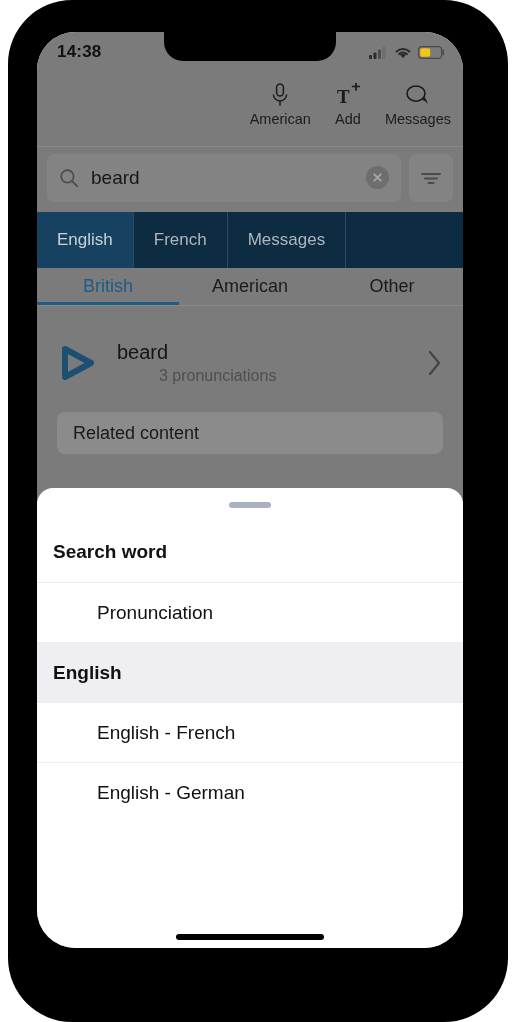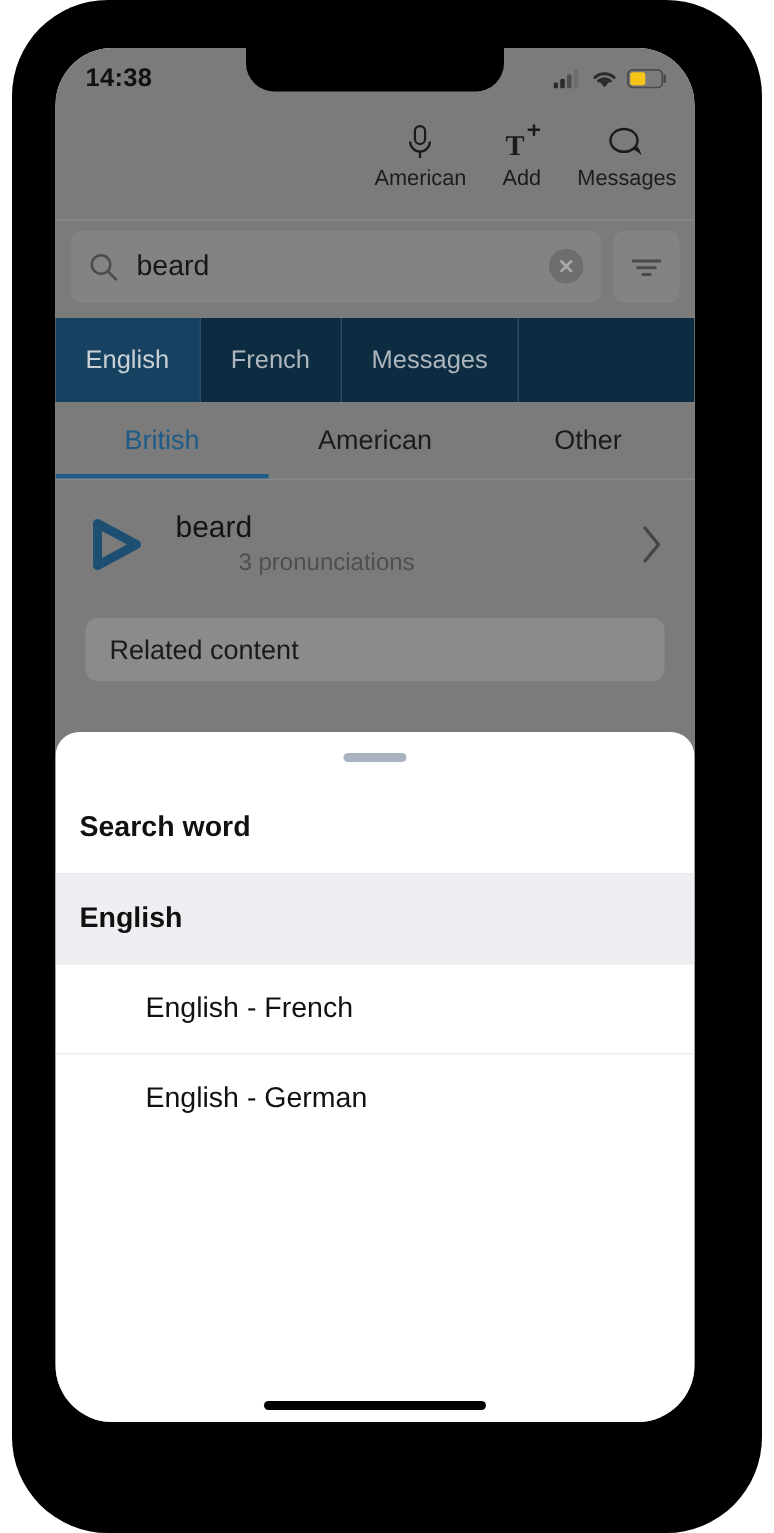--- a/index.html
+++ b/index.html
@@ -72,21 +72,21 @@
   .langtab {
     display:flex; align-items:center; justify-content:center;
     padding:0 20px; font-size:17px; color:#adb6bc;
     border-right:1px solid #2c4a60;
   }
   .langtab.sel { background:#174161; color:#c9d1d6; }
   .langtab.filler { flex:1; border-right:none; }
 
   
   .vartabs {
-    position:absolute; top:236px; left:0; width:100%; height:52px;
+    position:absolute; top:236px; left:0; width:100%; height:38px;
     display:flex; border-bottom:1px solid #8a8a8a;
   }
   .vartab {
     flex:1; display:flex; align-items:center; justify-content:center;
     font-size:18px; color:#1b1b1b; position:relative;
   }
   .vartab.sel { color:#1d5c87; }
   .vartab.sel::after {
     content:""; position:absolute; left:0; right:0; bottom:0;
     height:3px; background:#1d5c87;
@@ -247,20 +247,21 @@
 
       <div class="related">
         <span>Related content</span>
       </div>
     </div>
 
     <div class="sheet">
       <div class="handle"></div>
       <div class="sheet-list">
         <div class="row head">Search word</div>
+        <div class="row indent">Pronunciation</div>
         <div class="row group">English</div>
         <div class="row indent">English - French</div>
         <div class="row indent">English - German</div>
       </div>
       <div class="home-indicator"></div>
     </div>
 
     <div class="notch"></div>
   </div>
 </div>

